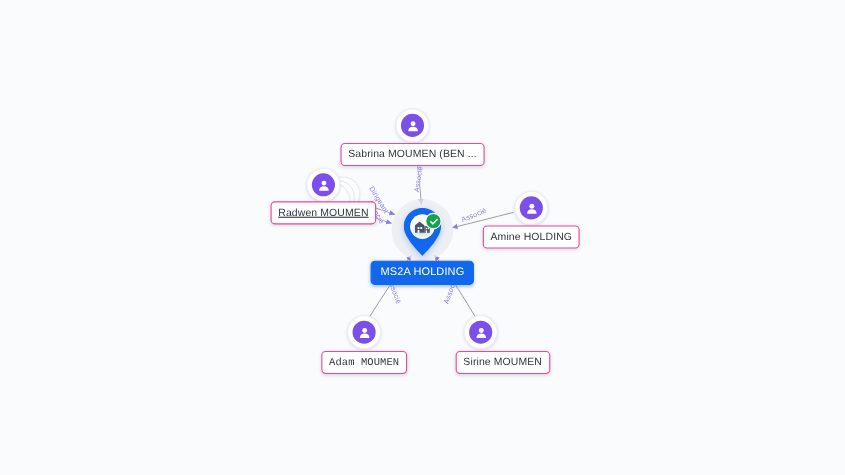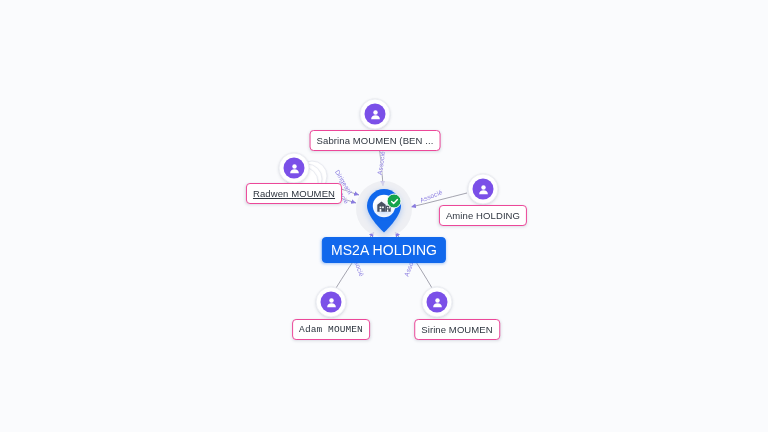--- a/index.html
+++ b/index.html
@@ -48,21 +48,21 @@
     background:#ffffff;color:#2f3640;
     font-size:9.5px;line-height:1;letter-spacing:.1px;
     padding:4.5px 6px 5px;border-radius:4px;
     white-space:nowrap;
     border:1px solid #ec4899;
     box-shadow:0 1px 3px rgba(30,40,80,.14);
     z-index:6;
   }
   .chip.company{
     background:#1168ec;color:#ffffff;border-color:#1168ec;
-    font-size:14px;padding:4.5px 8px 5px;
+    font-size:10px;padding:4.5px 8px 5px;
     box-shadow:0 1px 3px rgba(17,104,236,.35);
     border-radius:4px;
   }
 
   
   .halo{
     position:absolute;width:56px;height:56px;border-radius:50%;
     background:#e9ebef;opacity:.75;
     transform:translate(-50%,-50%);z-index:1;
   }

